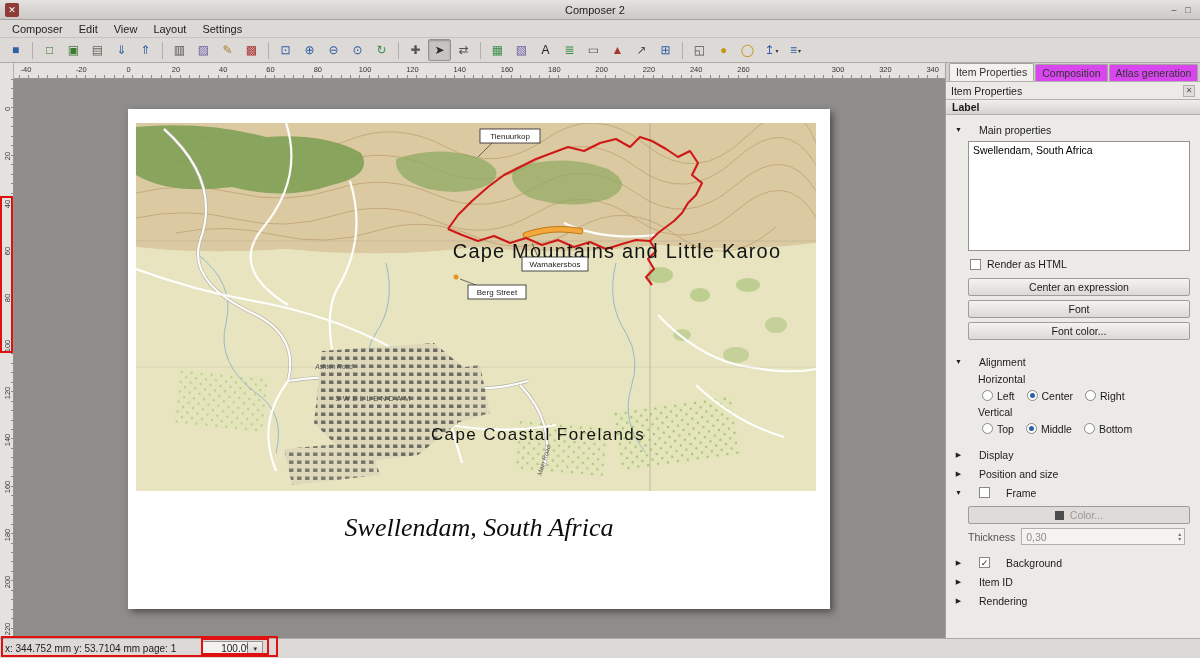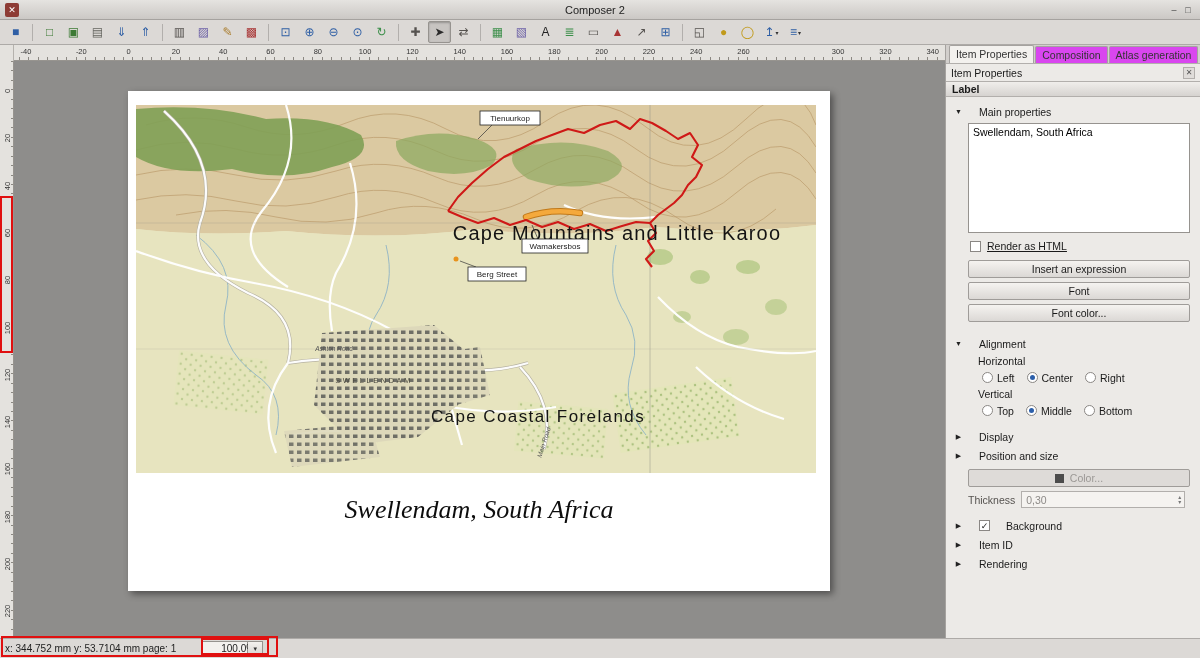--- a/index.html
+++ b/index.html
@@ -62,21 +62,21 @@
   .tab { padding:2px 6px; font-size:10.5px; background:#d946ef; border:1px solid #a5a29f; border-bottom:none; border-radius:2px 2px 0 0; color:#333; white-space:nowrap; }
   .tab.active { background:#f3f1ee; padding-bottom:3px; }
   .panel-header { height:17px; display:flex; align-items:center; padding:0 5px; }
   .panel-header .ph-title { flex:1; font-size:10.5px; }
   .ph-close { font-size:8px; color:#555; border:1px solid #b2afac; width:12px; height:12px; display:flex; align-items:center; justify-content:center; background:#e0ddda; }
   .label-bar { height:16px; background:linear-gradient(#f0eeeb,#d6d3d0); border-top:1px solid #b2afac; border-bottom:1px solid #b2afac; font-weight:bold; font-size:10.5px; display:flex; align-items:center; padding-left:6px; }
   .panel-body { flex:1; padding:5px 10px 0 8px; overflow:hidden; }
   .sec { display:flex; align-items:center; gap:16px; height:19px; font-size:10.5px; color:#1a1a1a; }
   .arrow { font-size:7px; color:#222; width:9px; text-align:center; }
   .textarea { display:block; width:222px; height:110px; background:#fff; border:1px solid #96938f; margin:2px 0 7px 14px; font-size:10.5px; font-family:"Liberation Sans",sans-serif; padding:2px 4px; resize:none; }
-  .chkrow { display:flex; align-items:center; gap:6px; margin:4px 0 8px 16px; font-size:10.5px;text-decoration:underline; }
+  .chkrow { display:flex; align-items:center; gap:6px; margin:4px 0 8px 16px; font-size:10.5px; }
   .checkbox { width:11px; height:11px; background:#fff; border:1px solid #8a8784; display:inline-flex; align-items:center; justify-content:center; font-size:9px; color:#222; flex:0 0 auto; }
   .pbtn { display:flex; align-items:center; justify-content:center; gap:6px; width:222px; height:18px; margin:0 0 4px 14px; background:linear-gradient(#f5f3f0,#dbd8d5); border:1px solid #9f9c99; border-radius:2px; font-size:10.5px; font-family:"Liberation Sans",sans-serif; color:#1a1a1a; }
   .pbtn.disabled { color:#9b9895; background:#dedbd8; }
   .swatch { width:9px; height:9px; background:#4c4c4c; display:inline-block; }
   .sublabel { margin-left:24px; font-size:10.5px; height:16px; display:flex; align-items:center; }
   .radiorow { display:flex; align-items:center; margin-left:28px; height:17px; font-size:10.5px; }
   .radio { width:11px; height:11px; border-radius:50%; border:1px solid #8a8784; background:#fff; margin-right:4px; position:relative; flex:0 0 auto; }
   .radio.checked::after { content:""; position:absolute; inset:2px; border-radius:50%; background:#2c5faa; }
   .rlabel { margin-right:12px; }
   .spinrow { display:flex; align-items:center; margin:1px 0 8px 14px; gap:6px; font-size:10.5px; }
@@ -102,20 +102,27 @@
 
 <div class="window">
 
   <div class="titlebar">
     <span class="winbtn close">✕</span>
     <span class="title">Composer 2</span>
     <span class="winbtn">–</span>
     <span class="winbtn">□</span>
   </div>
 
+  <div class="menubar">
+    <span class="menu-item">Composer</span>
+    <span class="menu-item">Edit</span>
+    <span class="menu-item">View</span>
+    <span class="menu-item">Layout</span>
+    <span class="menu-item">Settings</span>
+  </div>
 
   <div class="toolbar" id="toolbar">
       <button class="tbtn">
         <span class="glyph" style="color: rgb(47, 95, 165);">■</span>
       </button>
       <span class="tsep"></span>
       <button class="tbtn">
         <span class="glyph" style="color: rgb(60, 122, 52);">□</span>
       </button>
       <button class="tbtn">
@@ -402,21 +409,21 @@
 
         <div class="sec">
           <span class="arrow">▼</span>
           <span>Main properties</span>
         </div>
         <textarea class="textarea" style="">Swellendam, South Africa</textarea>
         <div class="chkrow">
           <span class="checkbox"></span>
           <span>Render as HTML</span>
         </div>
-        <button class="pbtn">Insert an expression</button>
+        <button class="pbtn">Center an expression</button>
         <button class="pbtn">Font</button>
         <button class="pbtn">Font color...</button>
 
         <div class="gap8"></div>
         <div class="sec">
           <span class="arrow">▼</span>
           <span>Alignment</span>
         </div>
         <div class="sublabel">Horizontal</div>
         <div class="radiorow">
@@ -438,20 +445,25 @@
         </div>
 
         <div class="gap8"></div>
         <div class="sec">
           <span class="arrow">▶</span>
           <span>Display</span>
         </div>
         <div class="sec">
           <span class="arrow">▶</span>
           <span>Position and size</span>
+        </div>
+        <div class="sec">
+          <span class="arrow">▼</span>
+          <span class="checkbox"></span>
+          <span>Frame</span>
         </div>
         <div class="gap4"></div>
         <button class="pbtn disabled">
           <span class="swatch"></span>
           <span>Color...</span>
         </button>
         <div class="spinrow">
           <span class="tlabel">Thickness</span>
           <div class="spinbox">
             <span>0,30</span>

